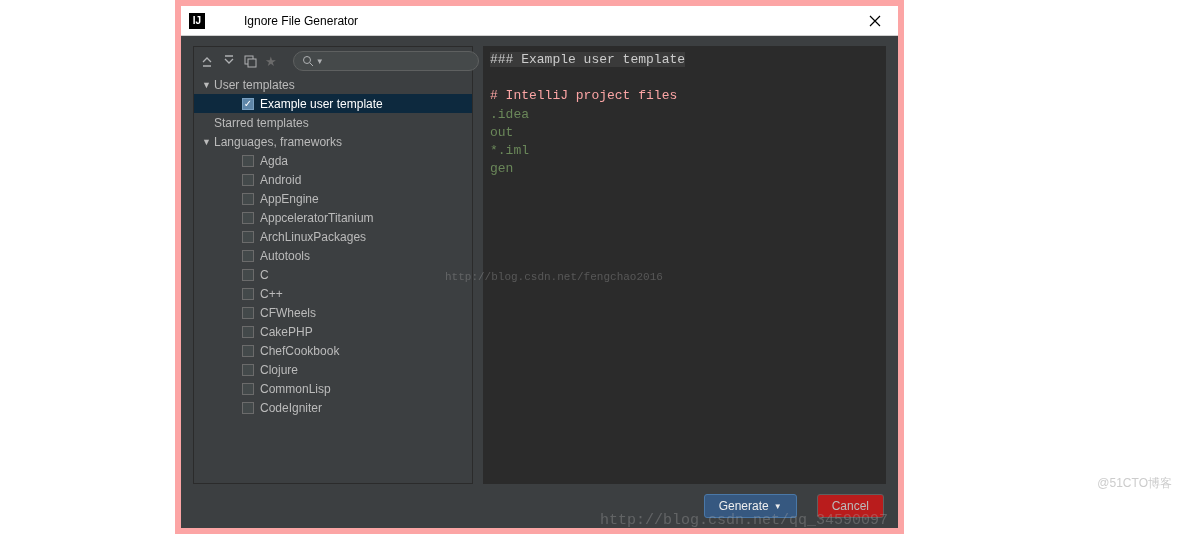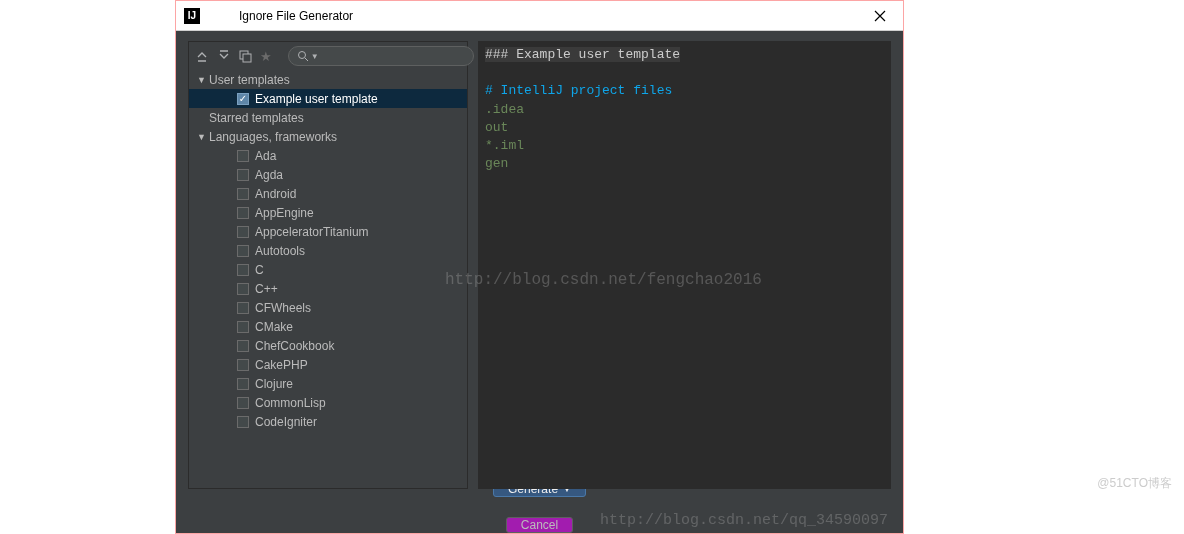--- a/index.html
+++ b/index.html
@@ -11,21 +11,21 @@
       position: relative;
       overflow: hidden;
     }
     .window {
       position: absolute;
       left: 175px;
       top: 0;
       width: 729px;
       height: 534px;
       background: #3c3f41;
-      border: 1px solid #fca5a5;
+      border: 6px solid #fca5a5;
       display: flex;
       flex-direction: column;
     }
     .titlebar {
       height: 30px;
       background: #ffffff;
       display: flex;
       align-items: center;
       padding: 0 8px;
       border-bottom: 1px solid #d0d0d0;
@@ -154,55 +154,54 @@
       line-height: 1.4;
       overflow: auto;
       position: relative;
     }
     .code-line { white-space: pre; }
     .c-title {
       color: #cccccc;
       background: #3a3a3a;
       display: inline;
     }
-    .c-comment { color: #0ea5e9; }
+    .c-comment { color: #fca5a5; }
     .c-green { color: #6a8759; margin-top: 35px; }
     .footer {
       height: 44px;
       display: flex;
       align-items: center;
       justify-content: flex-end;
       padding: 0 14px;
       gap: 20px;
-      flex-direction: column;
     }
     .btn {
       height: 24px;
       padding: 0 14px;
       font-size: 12px;
       color: #bbbbbb;
-      background: #a21caf;
+      background: #b91c1c;
       border: 1px solid #5e6060;
       border-radius: 3px;
       display: flex;
       align-items: center;
       cursor: pointer;
     }
     .btn.primary {
       background: #365880;
       border-color: #4a78a8;
       color: #eeeeee;
     }
     .btn .caret { font-size: 8px; margin-left: 5px; }
     .watermark1 {
       position: absolute;
       left: 445px;
       top: 271px;
       font-family: "Courier New", monospace;
-      font-size: 16px;
+      font-size: 11px;
       color: rgba(170,170,170,0.35);
       pointer-events: none;
     }
     .watermark2 {
       position: absolute;
       left: 600px;
       top: 512px;
       font-family: "Courier New", monospace;
       font-size: 15px;
       color: rgba(170,170,170,0.35);
@@ -274,65 +273,61 @@
           <div class="tree-row">
             <span class="arrow"></span>
             <span>Starred templates</span>
           </div>
           <div class="tree-row">
             <span class="arrow">▼</span>
             <span>Languages, frameworks</span>
           </div>
           <div class="tree-row indent-2">
             <span class="checkbox"></span>
-            <span>Ada</span>
-          </div>
-          <div class="tree-row indent-2">
-            <span class="checkbox"></span>
             <span>Agda</span>
           </div>
           <div class="tree-row indent-2">
             <span class="checkbox"></span>
             <span>Android</span>
           </div>
           <div class="tree-row indent-2">
             <span class="checkbox"></span>
             <span>AppEngine</span>
           </div>
           <div class="tree-row indent-2">
             <span class="checkbox"></span>
             <span>AppceleratorTitanium</span>
           </div>
           <div class="tree-row indent-2">
             <span class="checkbox"></span>
+            <span>ArchLinuxPackages</span>
+          </div>
+          <div class="tree-row indent-2">
+            <span class="checkbox"></span>
             <span>Autotools</span>
           </div>
           <div class="tree-row indent-2">
             <span class="checkbox"></span>
             <span>C</span>
           </div>
           <div class="tree-row indent-2">
             <span class="checkbox"></span>
             <span>C++</span>
           </div>
           <div class="tree-row indent-2">
             <span class="checkbox"></span>
             <span>CFWheels</span>
           </div>
           <div class="tree-row indent-2">
             <span class="checkbox"></span>
-            <span>CMake</span>
+            <span>CakePHP</span>
           </div>
           <div class="tree-row indent-2">
             <span class="checkbox"></span>
             <span>ChefCookbook</span>
-          </div>
-          <div class="tree-row indent-2">
-            <span class="checkbox"></span>
-            <span>CakePHP</span>
           </div>
           <div class="tree-row indent-2">
             <span class="checkbox"></span>
             <span>Clojure</span>
           </div>
           <div class="tree-row indent-2">
             <span class="checkbox"></span>
             <span>CommonLisp</span>
           </div>
           <div class="tree-row indent-2">

